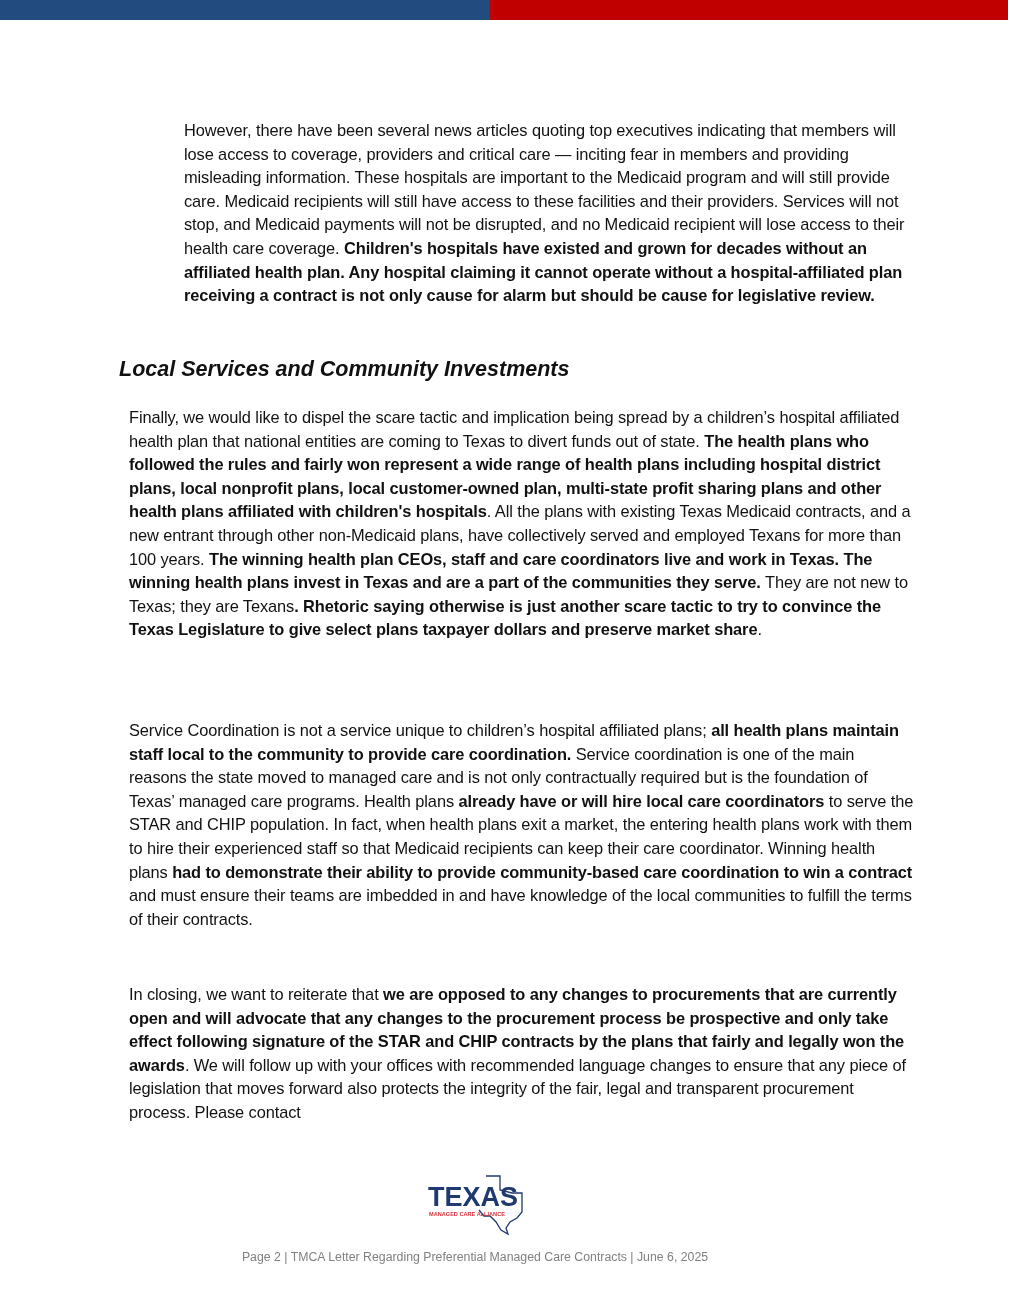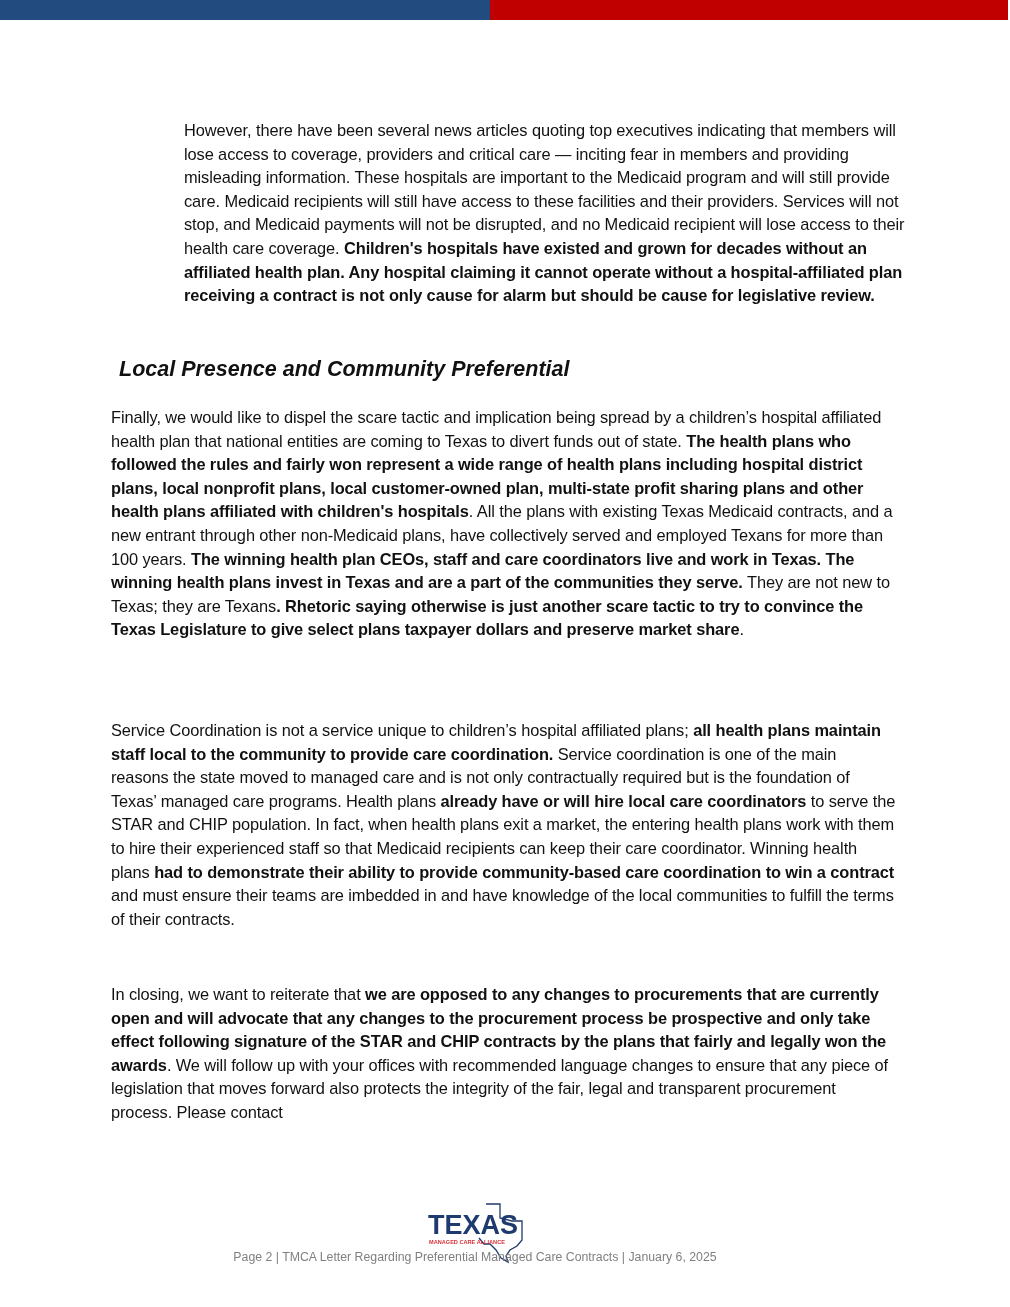--- a/index.html
+++ b/index.html
@@ -3,48 +3,48 @@
 <meta charset="utf-8">
 <style>
   html, body { margin:0; padding:0; }
   body { width:1010px; height:1307px; position:relative; background:#ffffff; overflow:hidden;
          font-family:"Liberation Sans", sans-serif; color:#111; }
   .topbar { position:absolute; top:0; left:0; width:1010px; height:20px; display:flex; }
   .topbar .blue { width:490px; height:20px; background:#224b7f; }
   .topbar .red { width:518px; height:20px; background:#c00000; }
   .p { position:absolute; font-size:16.4px; line-height:23.6px; letter-spacing:-0.1px; }
   .indent { left:184px; width:722px; top:119px; }
-  .body { left:111px; width:785px; }
+  .body { left:129px; width:785px; }
   b { font-weight:bold; }
   .heading { position:absolute; left:119px; top:357px; font-size:21.5px; font-weight:bold; font-style:italic; }
-  .logo { position:absolute; left:424px; top:1200px; width:104px; height:64px; }
+  .logo { position:absolute; left:424px; top:1172px; width:104px; height:64px; }
   .footer { position:absolute; top:1250px; left:0; width:950px; text-align:center; font-size:12.3px; color:#808080; }
 </style>
 </head>
 <body>
 
 <div class="topbar">
   <div class="blue"></div>
   <div class="red"></div>
 </div>
 
 <div class="p indent">
   <span>However, there have been several news articles quoting top executives indicating that members will lose access to coverage, providers and critical care — inciting fear in members and providing misleading information. These hospitals are important to the Medicaid program and will still provide care. Medicaid recipients will still have access to these facilities and their providers. Services will not stop, and Medicaid payments will not be disrupted, and no Medicaid recipient will lose access to their health care coverage.</span>
   <b>Children's hospitals have existed and grown for decades without an affiliated health plan. Any hospital claiming it cannot operate without a hospital-affiliated plan receiving a contract is not only cause for alarm but should be cause for legislative review.</b>
 </div>
 
-<div class="heading">Local Presence and Community Preferential</div>
+<div class="heading">Local Services and Community Investments</div>
 
 <div class="p body" style="top:406px;"><span>Finally, we would like to dispel the scare tactic and implication being spread by a children’s hospital affiliated health plan that national entities are coming to Texas to divert funds out of state. </span><b>The health plans who followed the rules and fairly won represent a wide range of health plans including hospital district plans, local nonprofit plans, local customer-owned plan, multi-state profit sharing plans and other health plans affiliated with children's hospitals</b><span>. All the plans with existing Texas Medicaid contracts, and a new entrant through other non-Medicaid plans, have collectively served and employed Texans for more than 100 years. </span><b>The winning health plan CEOs, staff and care coordinators live and work in Texas. The winning health plans invest in Texas and are a part of the communities they serve.</b><span> They are not new to Texas; they are Texans</span><b>. Rhetoric saying otherwise is just another scare tactic to try to convince the Texas Legislature to give select plans taxpayer dollars and preserve market share</b><span>.</span></div>
 
 <div class="p body" style="top:719px;"><span>Service Coordination is not a service unique to children’s hospital affiliated plans; </span><b>all health plans maintain staff local to the community to provide care coordination.</b><span> Service coordination is one of the main reasons the state moved to managed care and is not only contractually required but is the foundation of Texas’ managed care programs. Health plans </span><b>already have or will hire local care coordinators</b><span> to serve the STAR and CHIP population. In fact, when health plans exit a market, the entering health plans work with them to hire their experienced staff so that Medicaid recipients can keep their care coordinator. Winning health plans </span><b>had to demonstrate their ability to provide community-based care coordination to win a contract</b><span> and must ensure their teams are imbedded in and have knowledge of the local communities to fulfill the terms of their contracts.</span></div>
 
 <div class="p body" style="top:983px;"><span>In closing, we want to reiterate that </span><b>we are opposed to any changes to procurements that are currently open and will advocate that any changes to the procurement process be prospective and only take effect following signature of the STAR and CHIP contracts by the plans that fairly and legally won the awards</b><span>. We will follow up with your offices with recommended language changes to ensure that any piece of legislation that moves forward also protects the integrity of the fair, legal and transparent procurement process. Please contact</span></div>
 
 <div class="logo">
   <svg width="104" height="64" viewBox="0 0 104 64">
     <path d="M62 4 L76 4 L76 18 L88 21 L98 21 L98 40 L93 46 L86 50 L82 56 L84 62 L77 58 L72 50 L66 44 L60 44 L55 38" fill="none" stroke="#1f3a6e" stroke-width="1.3"></path>
     <text id="logo-word" x="4" y="34" font-family="Liberation Sans, sans-serif" font-weight="bold" font-size="27" fill="#1f3a6e">TEXAS</text>
     <text id="logo-tag" x="5" y="44" font-family="Liberation Sans, sans-serif" font-weight="bold" font-size="5.6" fill="#d9303a">MANAGED CARE ALLIANCE</text>
   </svg>
 </div>
 
-<div class="footer">Page 2 | TMCA Letter Regarding Preferential Managed Care Contracts | January 6, 2025</div>
+<div class="footer">Page 2 | TMCA Letter Regarding Preferential Managed Care Contracts | June 6, 2025</div>
 
 </body></html>

